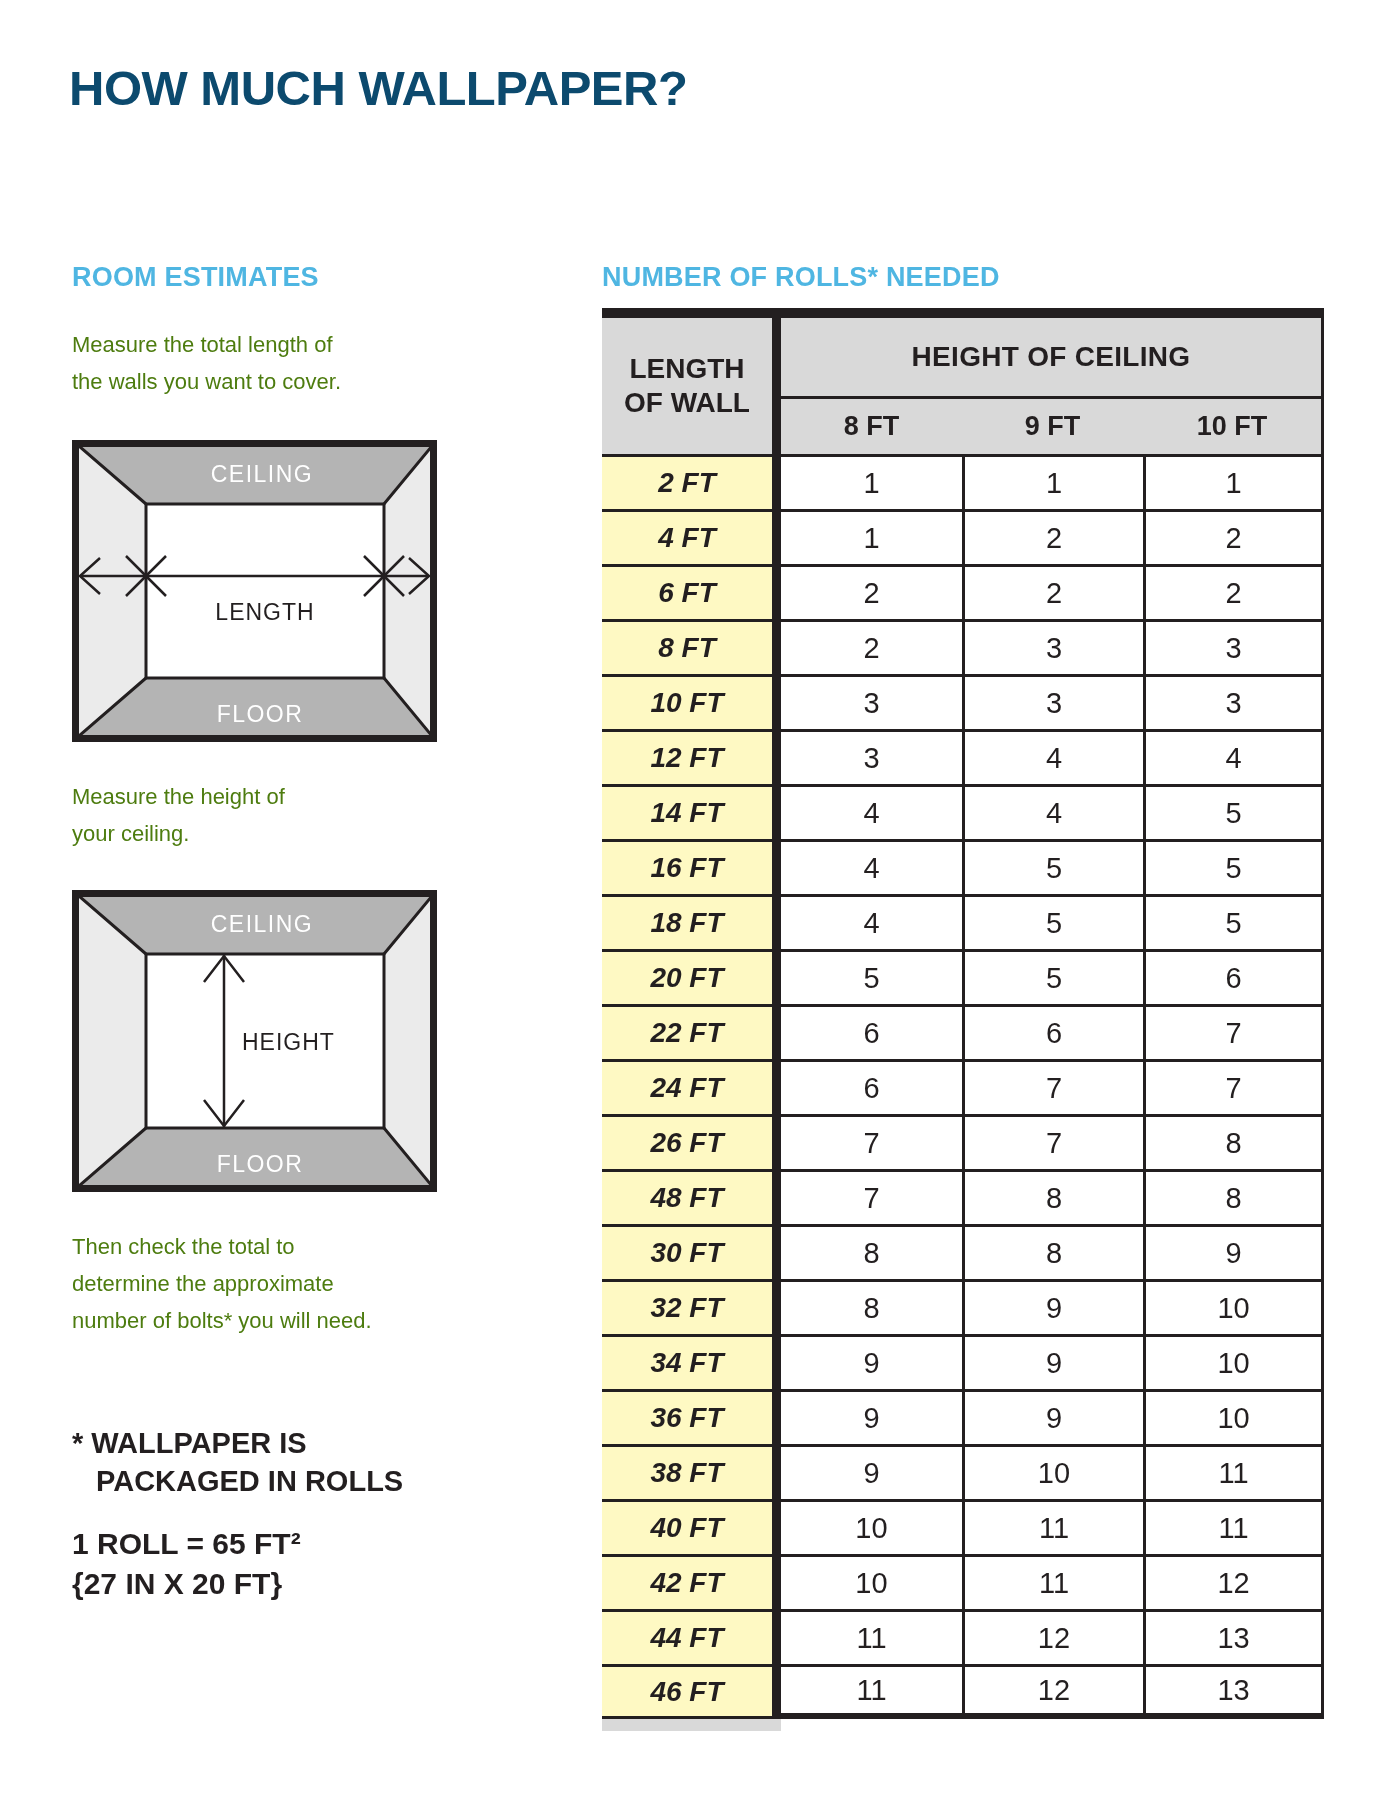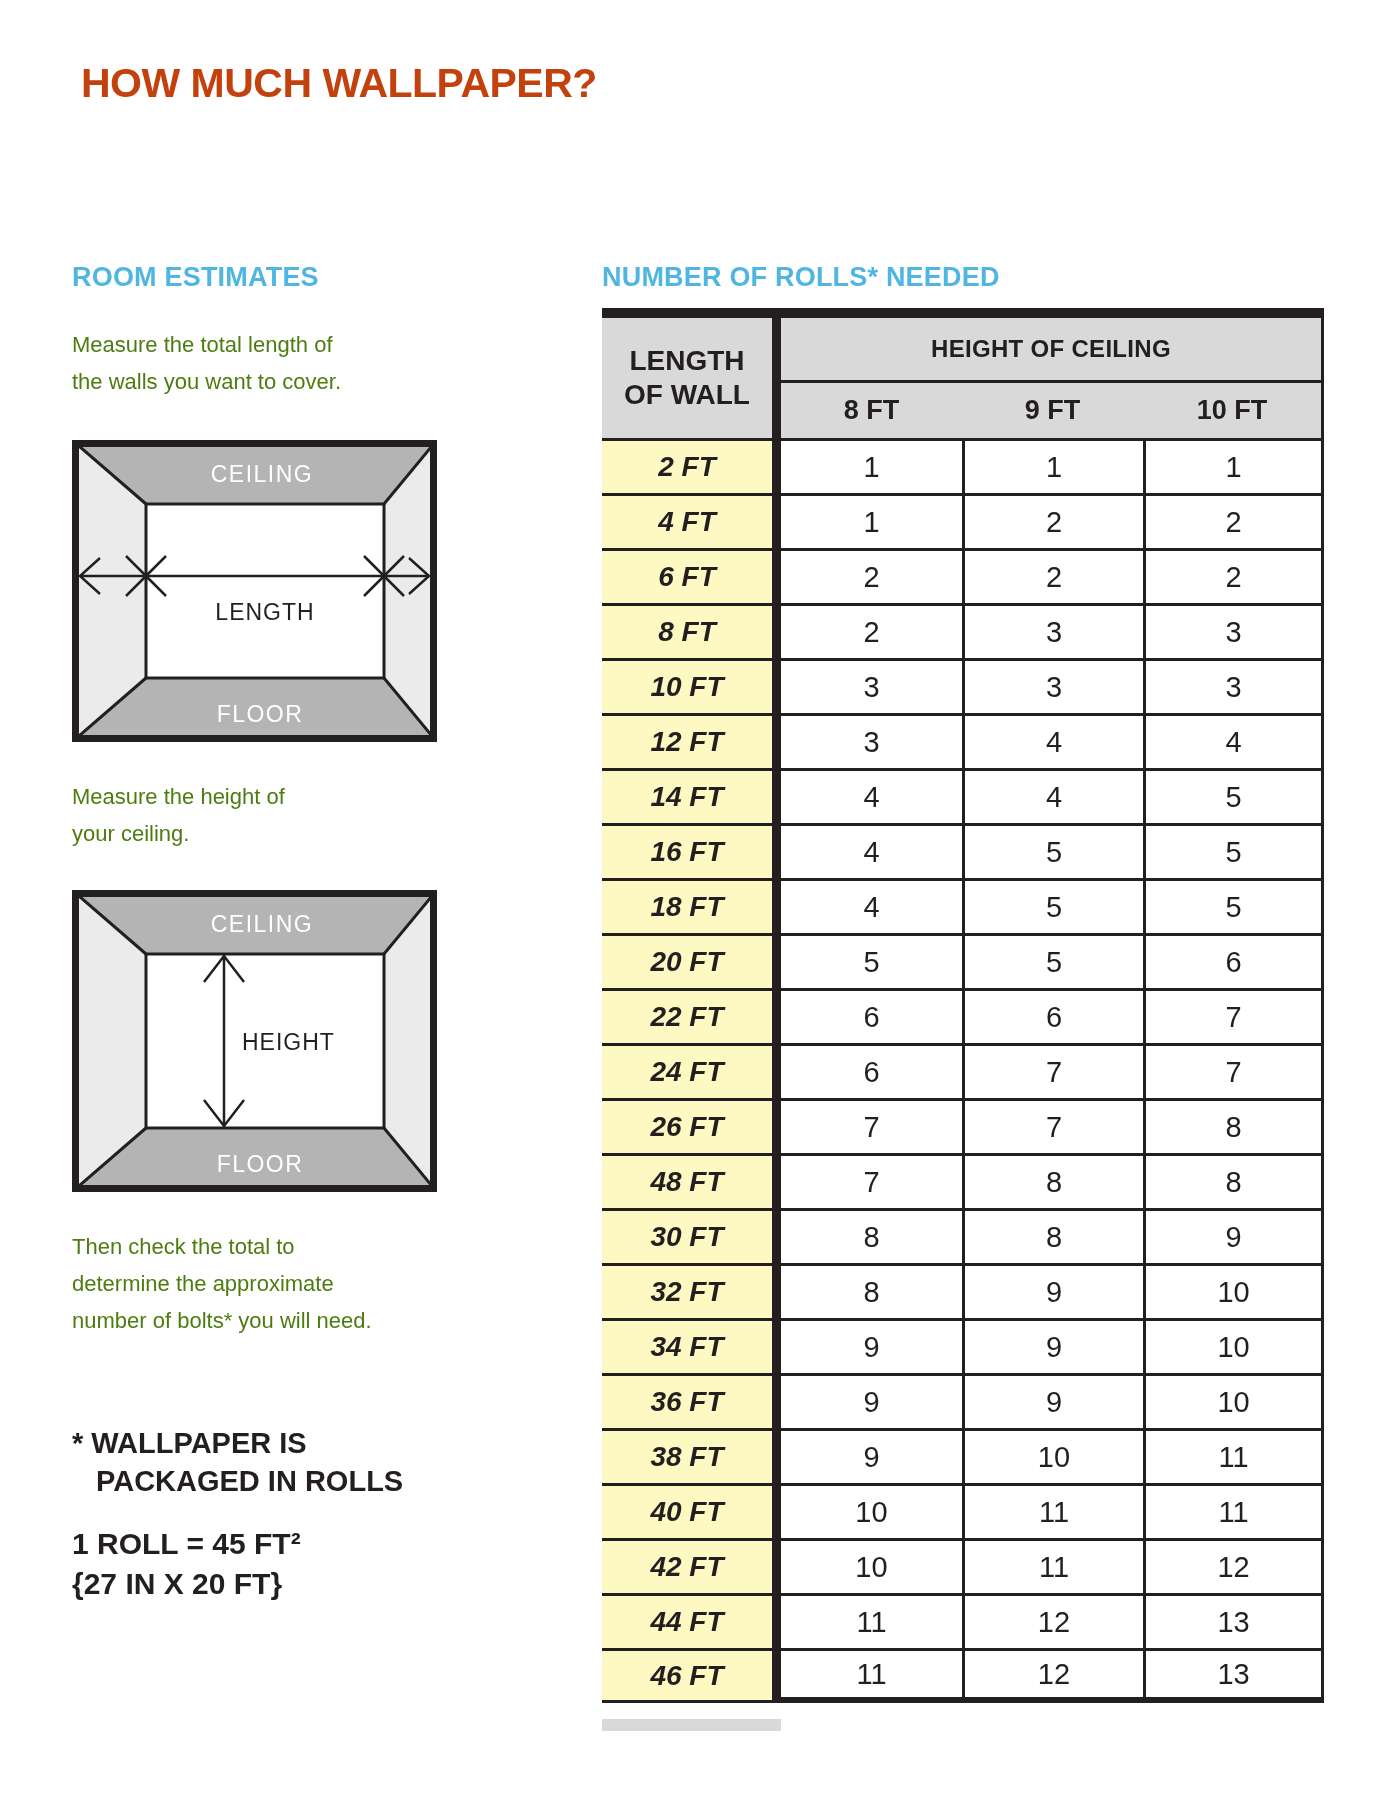--- a/index.html
+++ b/index.html
@@ -1,20 +1,20 @@
 <!DOCTYPE html>
 <html><head>
 <meta charset="utf-8">
 <style>
   html,body{margin:0;padding:0;background:#ffffff;}
   body{font-family:"Liberation Sans","DejaVu Sans",sans-serif;color:#231f20;}
   .page{position:relative;width:1391px;height:1800px;background:#ffffff;overflow:hidden;}
   .abs{position:absolute;}
 
-  .main-title{left:69px;top:60px;font-size:41px;font-weight:700;color:#c2410c;letter-spacing:-0.5px;margin-left:12px;}
+  .main-title{left:69px;top:60px;font-size:49px;font-weight:700;color:#0c4a6e;letter-spacing:-0.5px;}
   .section-heading{font-size:27px;font-weight:700;color:#4fb6e2;letter-spacing:0.2px;}
   .room-heading{left:72px;top:262px;}
   .table-heading{left:602px;top:262px;width:722px;text-align:left;}
 
   .para{left:72px;font-size:22px;line-height:37px;color:#4d7c0f;}
   .para-1{top:326px;}
   .para-2{top:778px;}
   .para-3{top:1228px;}
 
   .footnote{left:72px;top:1424px;font-size:29px;font-weight:700;line-height:38px;}
@@ -26,21 +26,21 @@
   .diagram-2{top:890px;}
   .diagram text{font-family:"Liberation Sans","DejaVu Sans",sans-serif;}
   .wall-label{font-size:23px;fill:#ffffff;letter-spacing:1.5px;}
   .measure-label{font-size:23px;fill:#231f20;letter-spacing:1px;}
 
   .rolls-table{position:absolute;left:602px;top:308px;width:722px;border-collapse:separate;border-spacing:0;
                table-layout:fixed;border-top:10px solid #231f20;}
   .rolls-table th,.rolls-table td{padding:0;margin:0;text-align:center;vertical-align:middle;box-sizing:border-box;}
   .rolls-table thead th{background:#d9d9d9;font-weight:700;color:#231f20;}
   .th-rowhead{border-right:9px solid #231f20;font-size:28px;line-height:34px;}
-  .th-colgroup{height:65px;font-size:24px;border-bottom:3px solid #231f20;border-right:3px solid #231f20;letter-spacing:0.3px;}
+  .th-colgroup{height:81px;font-size:28px;border-bottom:3px solid #231f20;border-right:3px solid #231f20;letter-spacing:0.3px;}
   .th-col{height:55px;font-size:27px;}
   .th-col-last{border-right:3px solid #231f20;}
   .rolls-table tbody th{background:#fef9c3;font-weight:700;font-size:28px;border-right:9px solid #231f20;
                         border-top:3px solid #231f20;height:55px;font-style:italic;}
   .rolls-table tbody td{background:#ffffff;font-size:29px;font-weight:400;border-top:3px solid #231f20;height:55px;}
   .rolls-table tbody td + td{border-left:3px solid #231f20;}
   .rolls-table tbody td:last-child{border-right:3px solid #231f20;}
   .rolls-table tbody tr:last-child td{border-bottom:6px solid #231f20;}
   .rolls-table tbody tr:last-child th{border-bottom:3px solid #231f20;}
 
@@ -108,21 +108,21 @@
     <div>determine the approximate</div>
     <div>number of bolts* you will need.</div>
   </div>
 
   <div class="abs footnote">
     <div>* WALLPAPER IS</div>
     <div class="indent">PACKAGED IN ROLLS</div>
   </div>
 
   <div class="abs rollspec">
-    <div>1 ROLL = 45 FT²</div>
+    <div>1 ROLL = 65 FT²</div>
     <div>{27 IN X 20 FT}</div>
   </div>
 
   <div class="abs section-heading table-heading">NUMBER OF ROLLS* NEEDED</div>
 
   <table class="rolls-table">
     <colgroup>
       <col style="width:179px">
       <col style="width:181px">
       <col style="width:181px">

